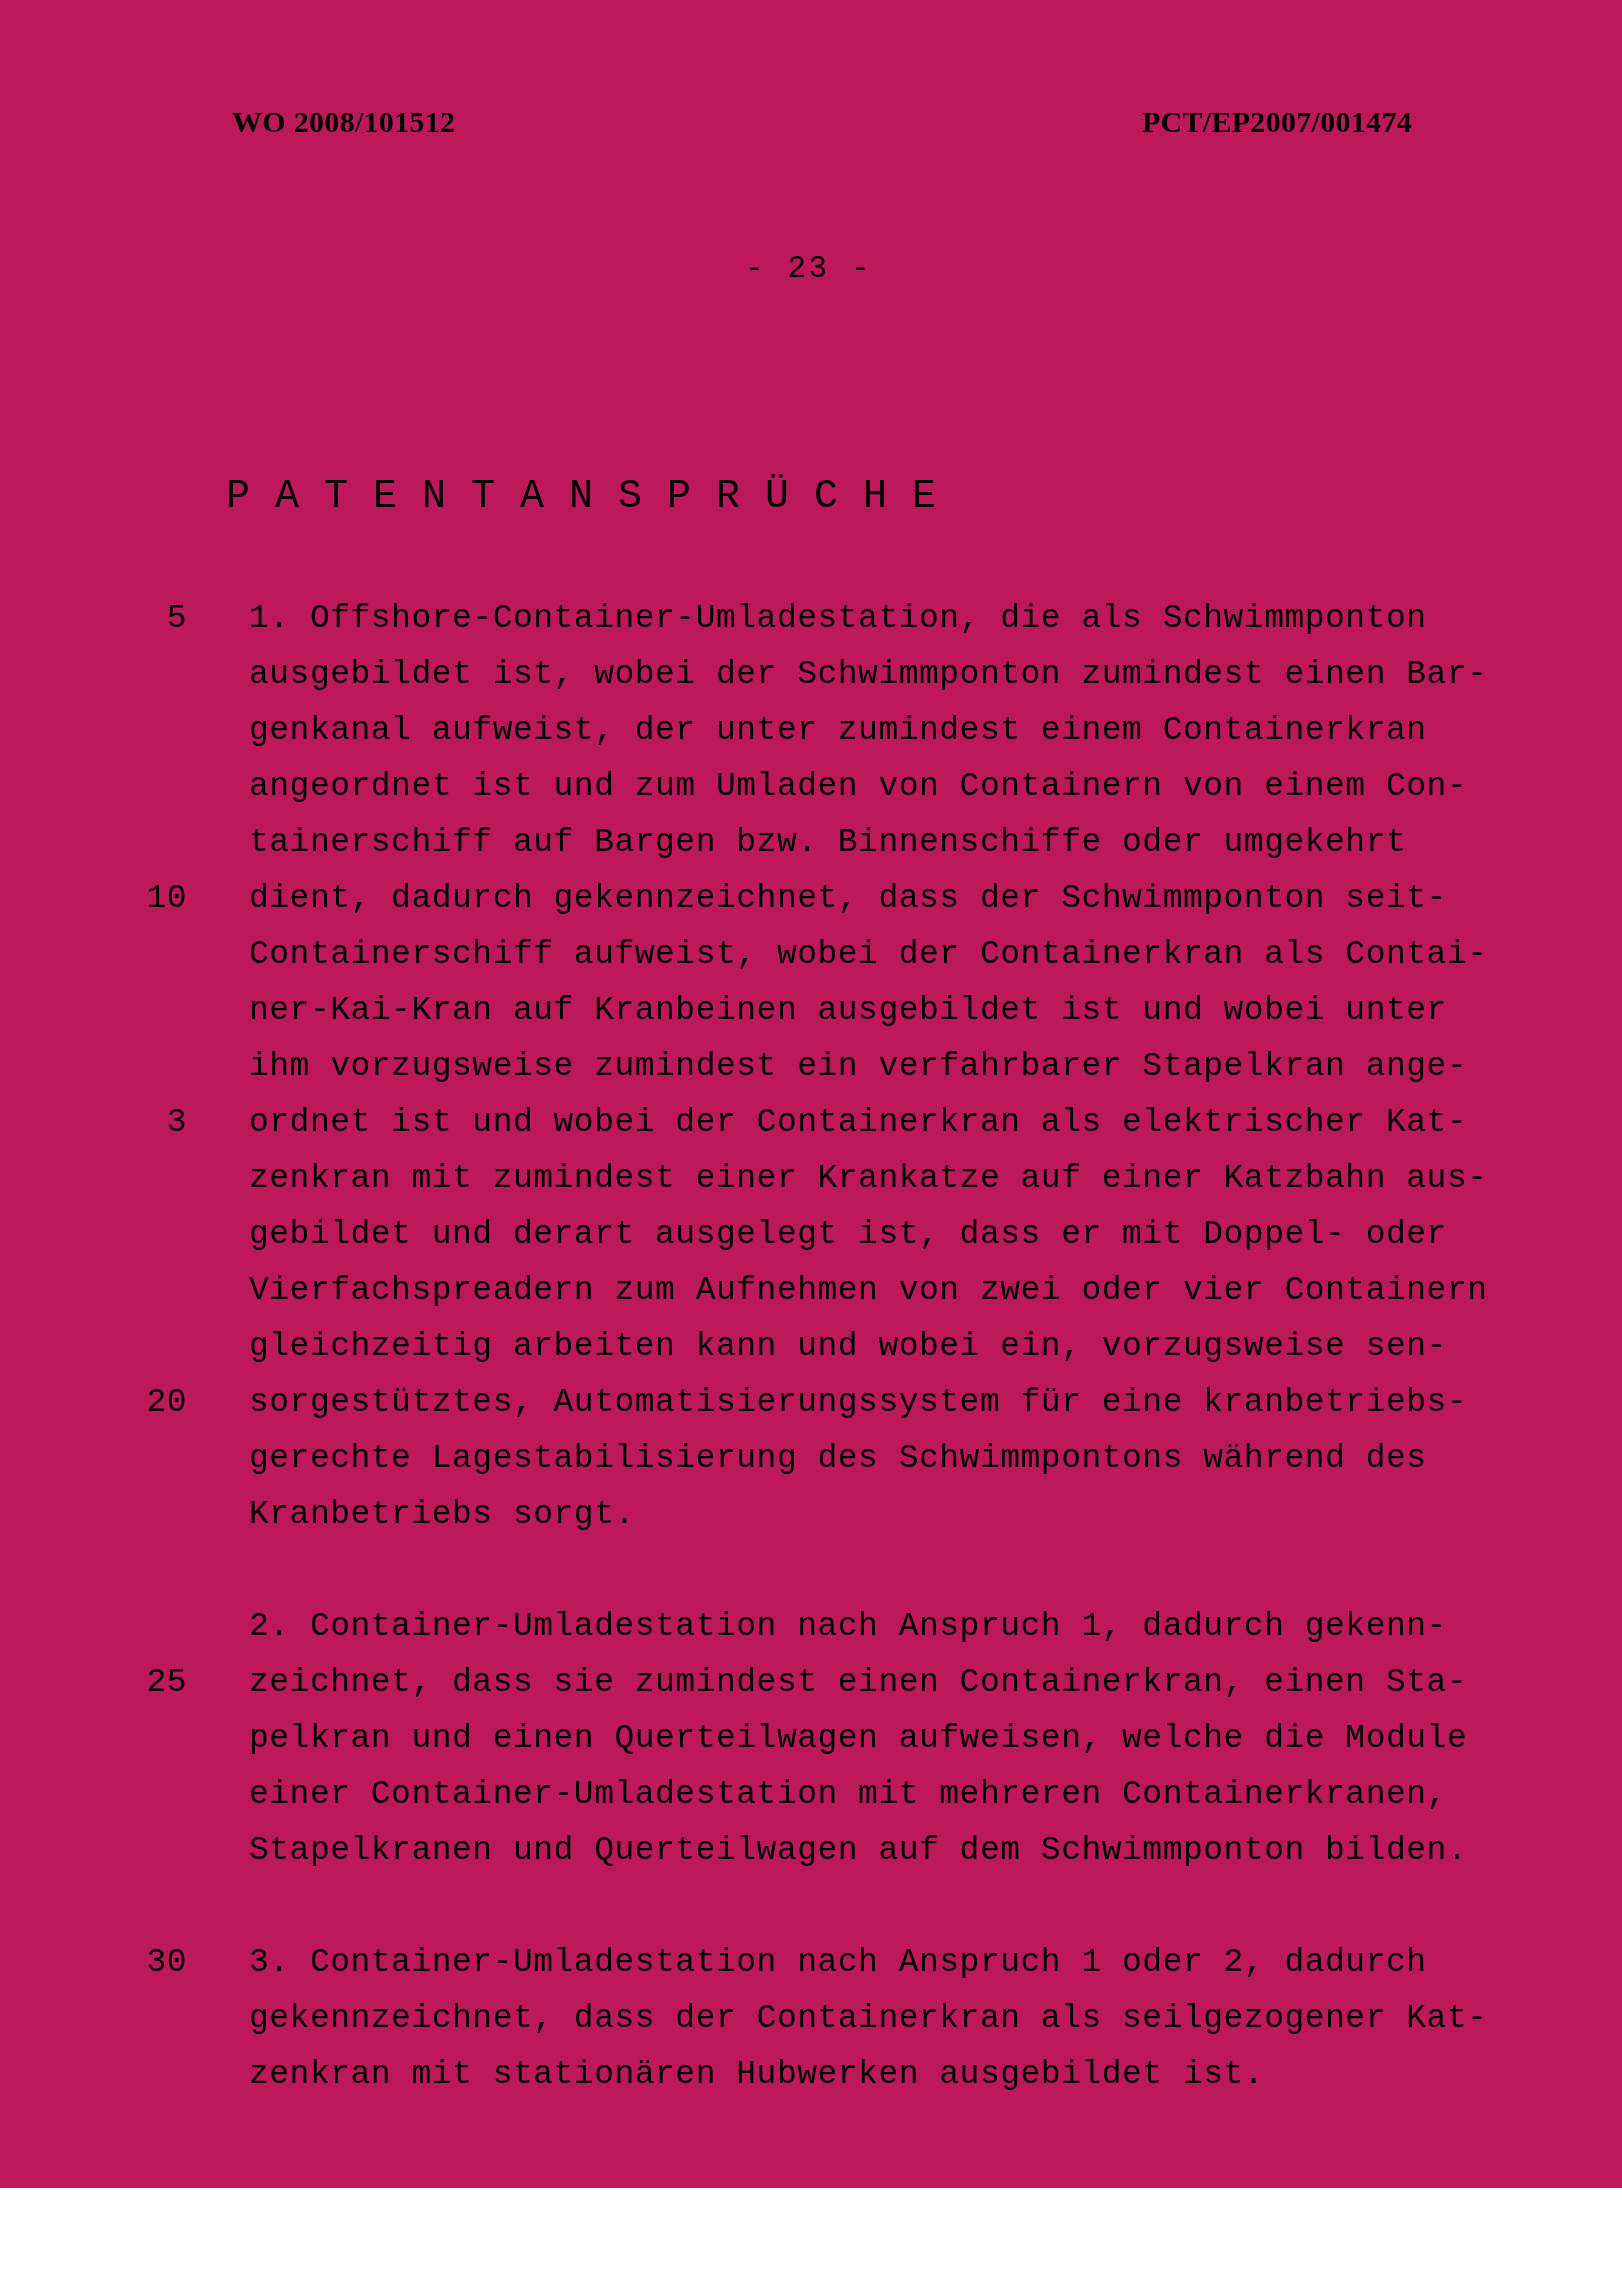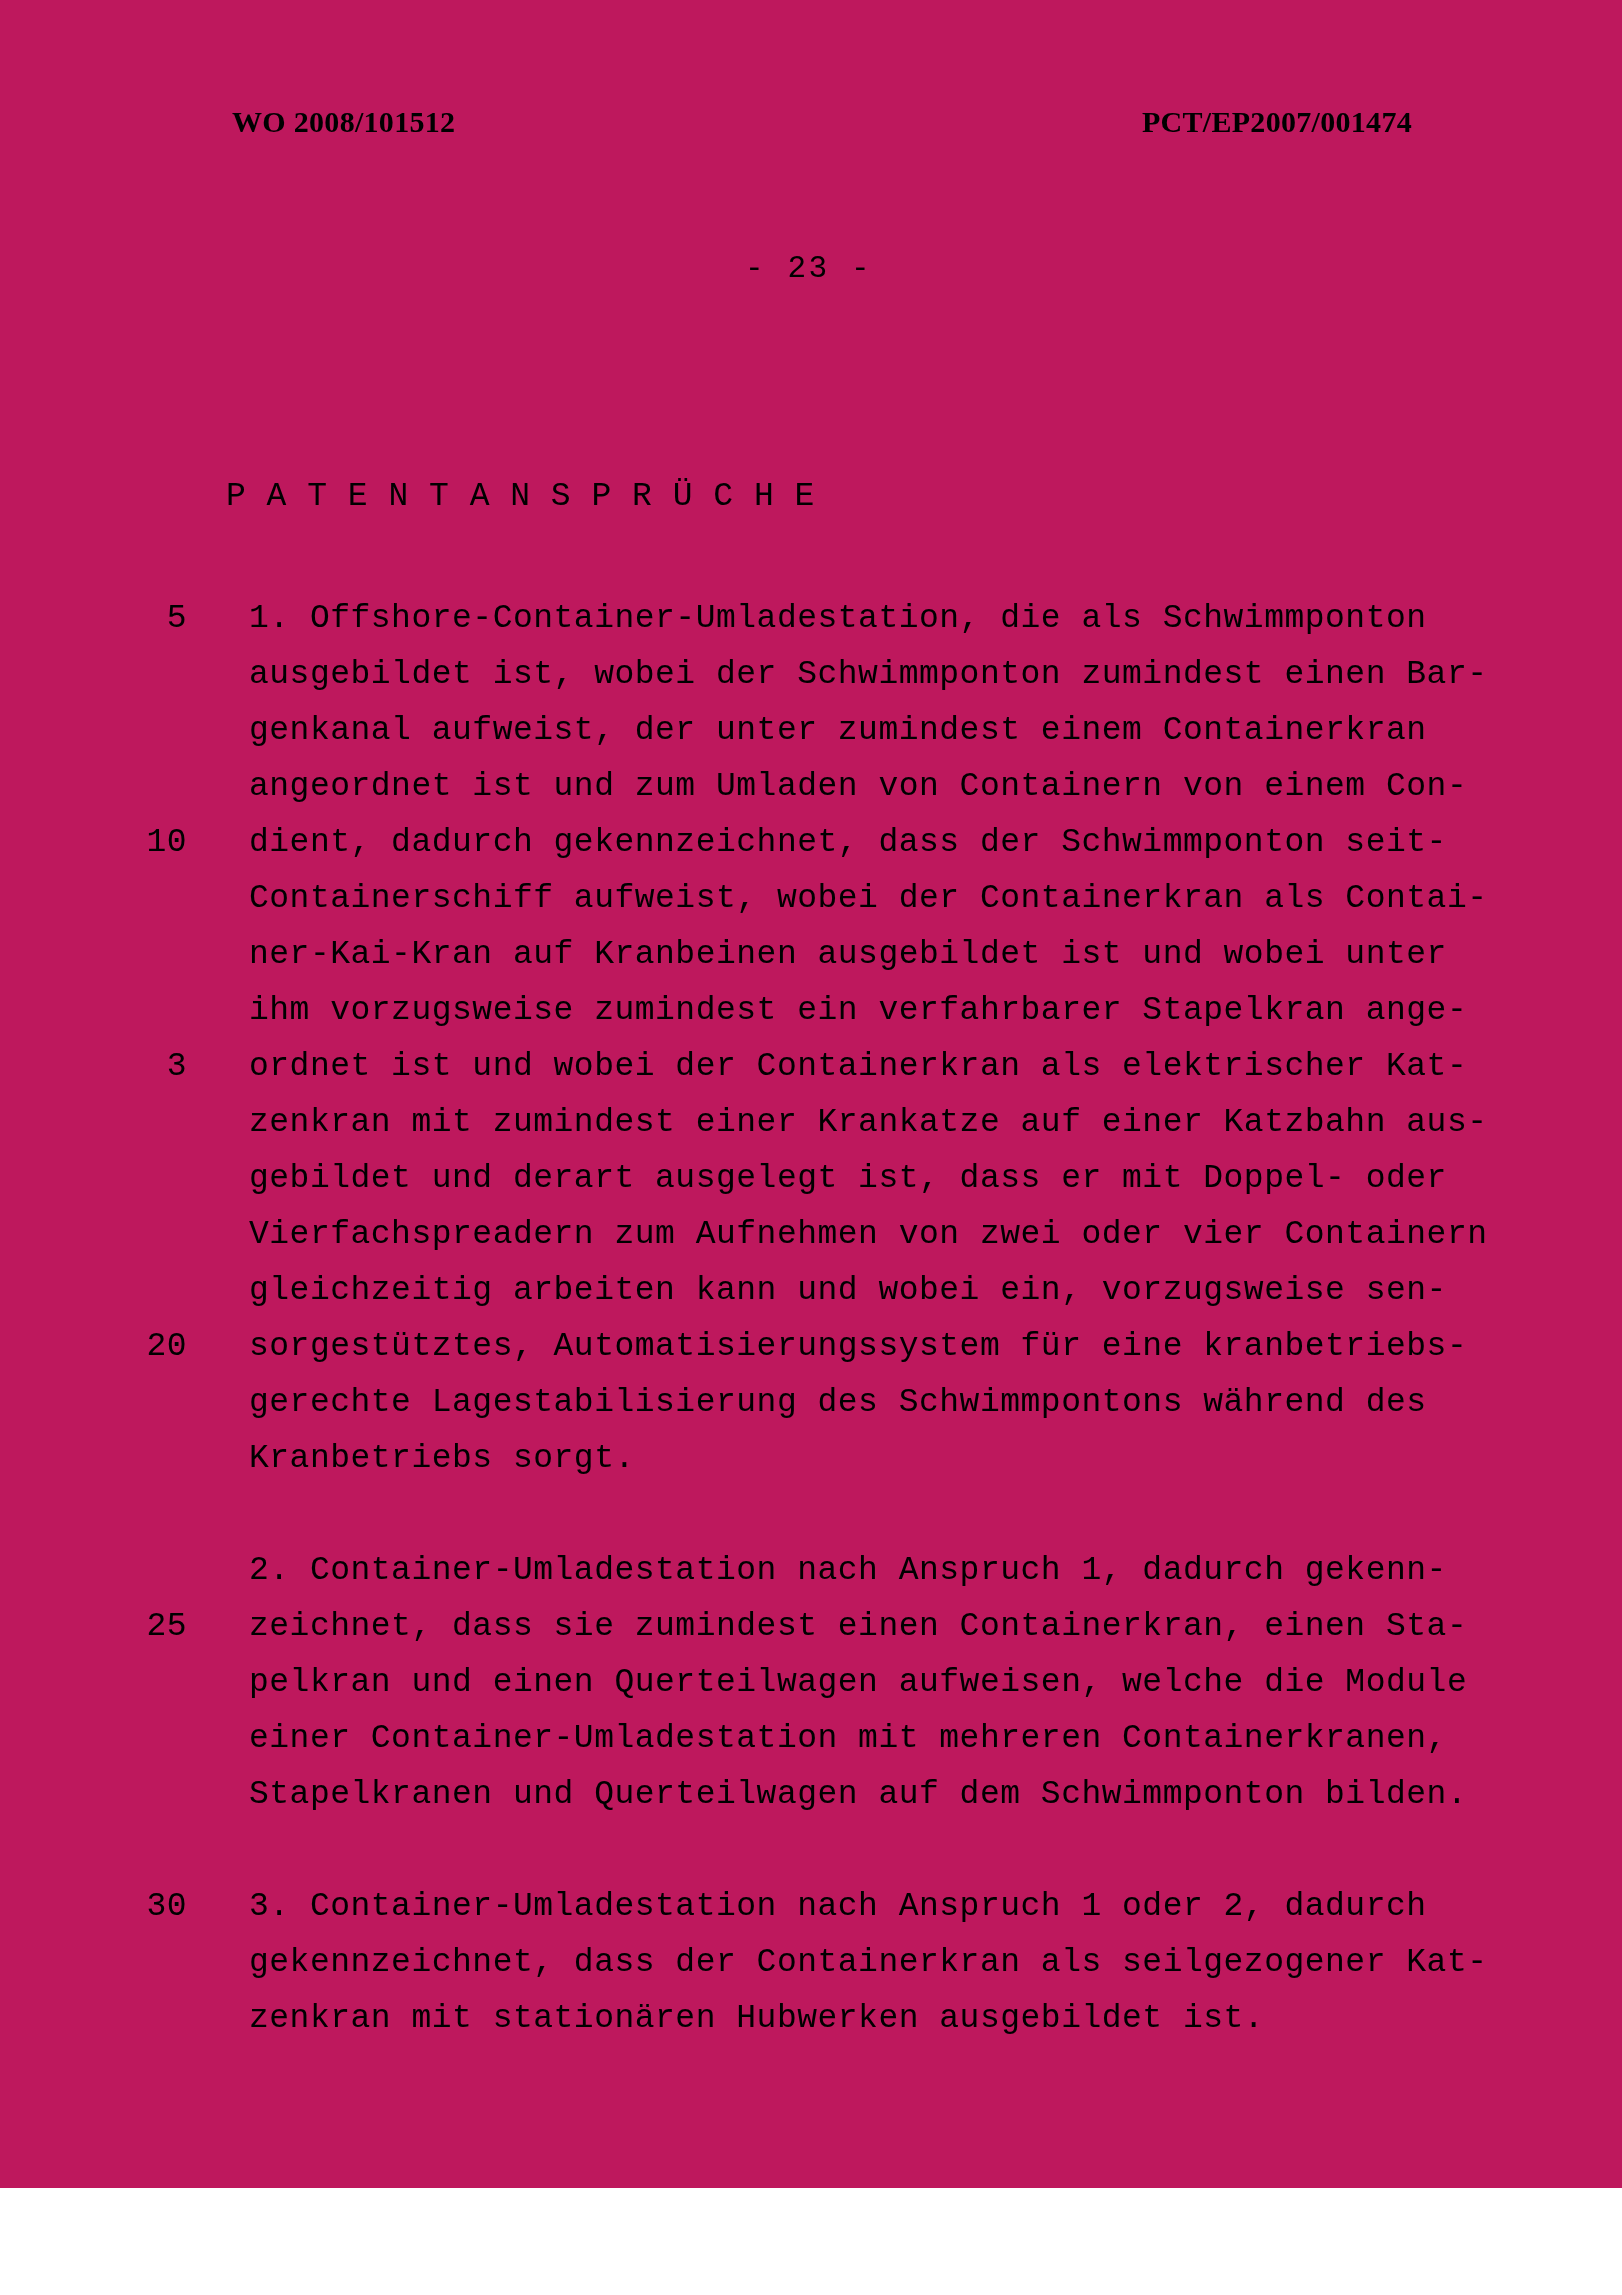--- a/index.html
+++ b/index.html
@@ -37,21 +37,21 @@
     line-height: 56px;
     letter-spacing: 2.6px;
     white-space: pre;
   }
 
   .section-title {
     position: absolute;
     top: 469px;
     left: 226px;
     font-family: "Liberation Mono", "DejaVu Sans Mono", monospace;
-    font-size: 33px;
+    font-size: 40px;
     line-height: 56px;
     letter-spacing: 0.5px;
     white-space: pre;
   }
 
   .body-grid {
     position: absolute;
     top: 591px;
     left: 118px;
     width: 1408px;
@@ -87,20 +87,21 @@
 
   <div class="page-number">- 23 -</div>
 
   <div class="section-title">P A T E N T A N S P R Ü C H E</div>
 
   <div class="body-grid" id="claims-grid">
       <div class="row"><span class="lnum">5</span><span class="ltext">1. Offshore-Container-Umladestation, die als Schwimmponton</span></div>
       <div class="row"><span class="lnum"></span><span class="ltext">ausgebildet ist, wobei der Schwimmponton zumindest einen Bar-</span></div>
       <div class="row"><span class="lnum"></span><span class="ltext">genkanal aufweist, der unter zumindest einem Containerkran</span></div>
       <div class="row"><span class="lnum"></span><span class="ltext">angeordnet ist und zum Umladen von Containern von einem Con-</span></div>
+      <div class="row"><span class="lnum"></span><span class="ltext">tainerschiff auf Bargen bzw. Binnenschiffe oder umgekehrt</span></div>
       <div class="row"><span class="lnum">10</span><span class="ltext">dient, dadurch gekennzeichnet, dass der Schwimmponton seit-</span></div>
       <div class="row"><span class="lnum"></span><span class="ltext">Containerschiff aufweist, wobei der Containerkran als Contai-</span></div>
       <div class="row"><span class="lnum"></span><span class="ltext">ner-Kai-Kran auf Kranbeinen ausgebildet ist und wobei unter</span></div>
       <div class="row"><span class="lnum"></span><span class="ltext">ihm vorzugsweise zumindest ein verfahrbarer Stapelkran ange-</span></div>
       <div class="row"><span class="lnum">3</span><span class="ltext">ordnet ist und wobei der Containerkran als elektrischer Kat-</span></div>
       <div class="row"><span class="lnum"></span><span class="ltext">zenkran mit zumindest einer Krankatze auf einer Katzbahn aus-</span></div>
       <div class="row"><span class="lnum"></span><span class="ltext">gebildet und derart ausgelegt ist, dass er mit Doppel- oder</span></div>
       <div class="row"><span class="lnum"></span><span class="ltext">Vierfachspreadern zum Aufnehmen von zwei oder vier Containern</span></div>
       <div class="row"><span class="lnum"></span><span class="ltext">gleichzeitig arbeiten kann und wobei ein, vorzugsweise sen-</span></div>
       <div class="row"><span class="lnum">20</span><span class="ltext">sorgestütztes, Automatisierungssystem für eine kranbetriebs-</span></div>

